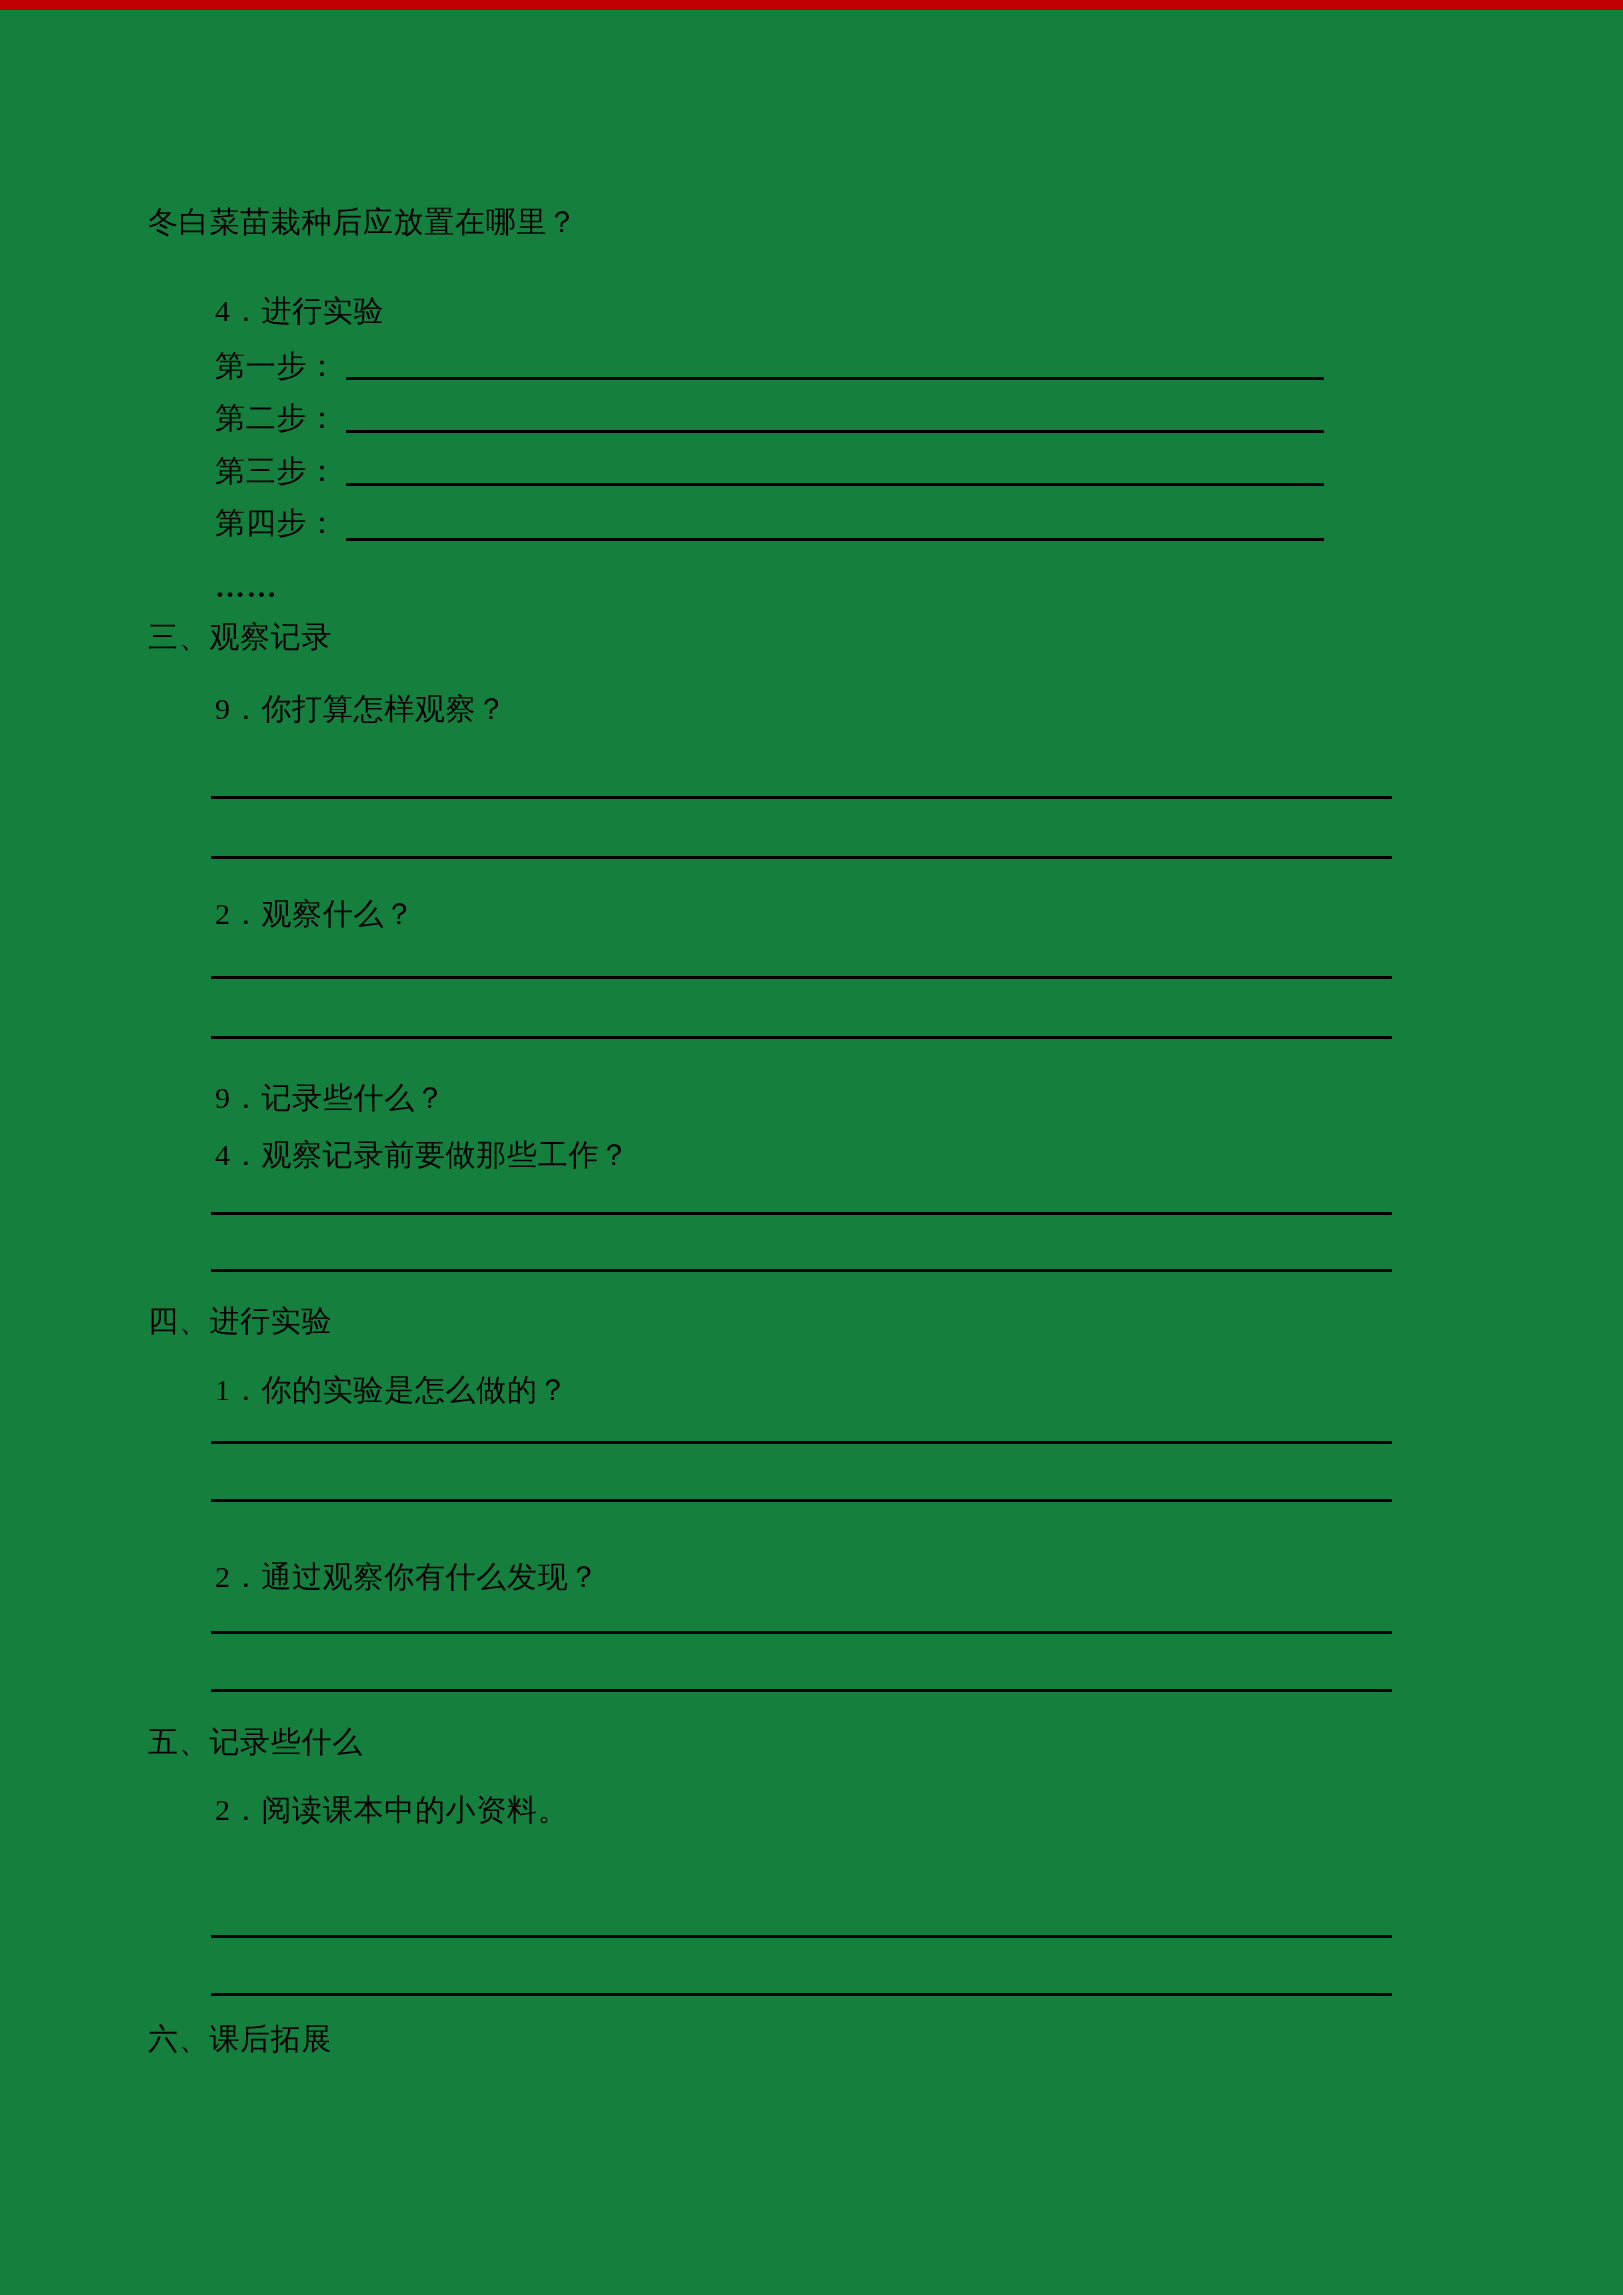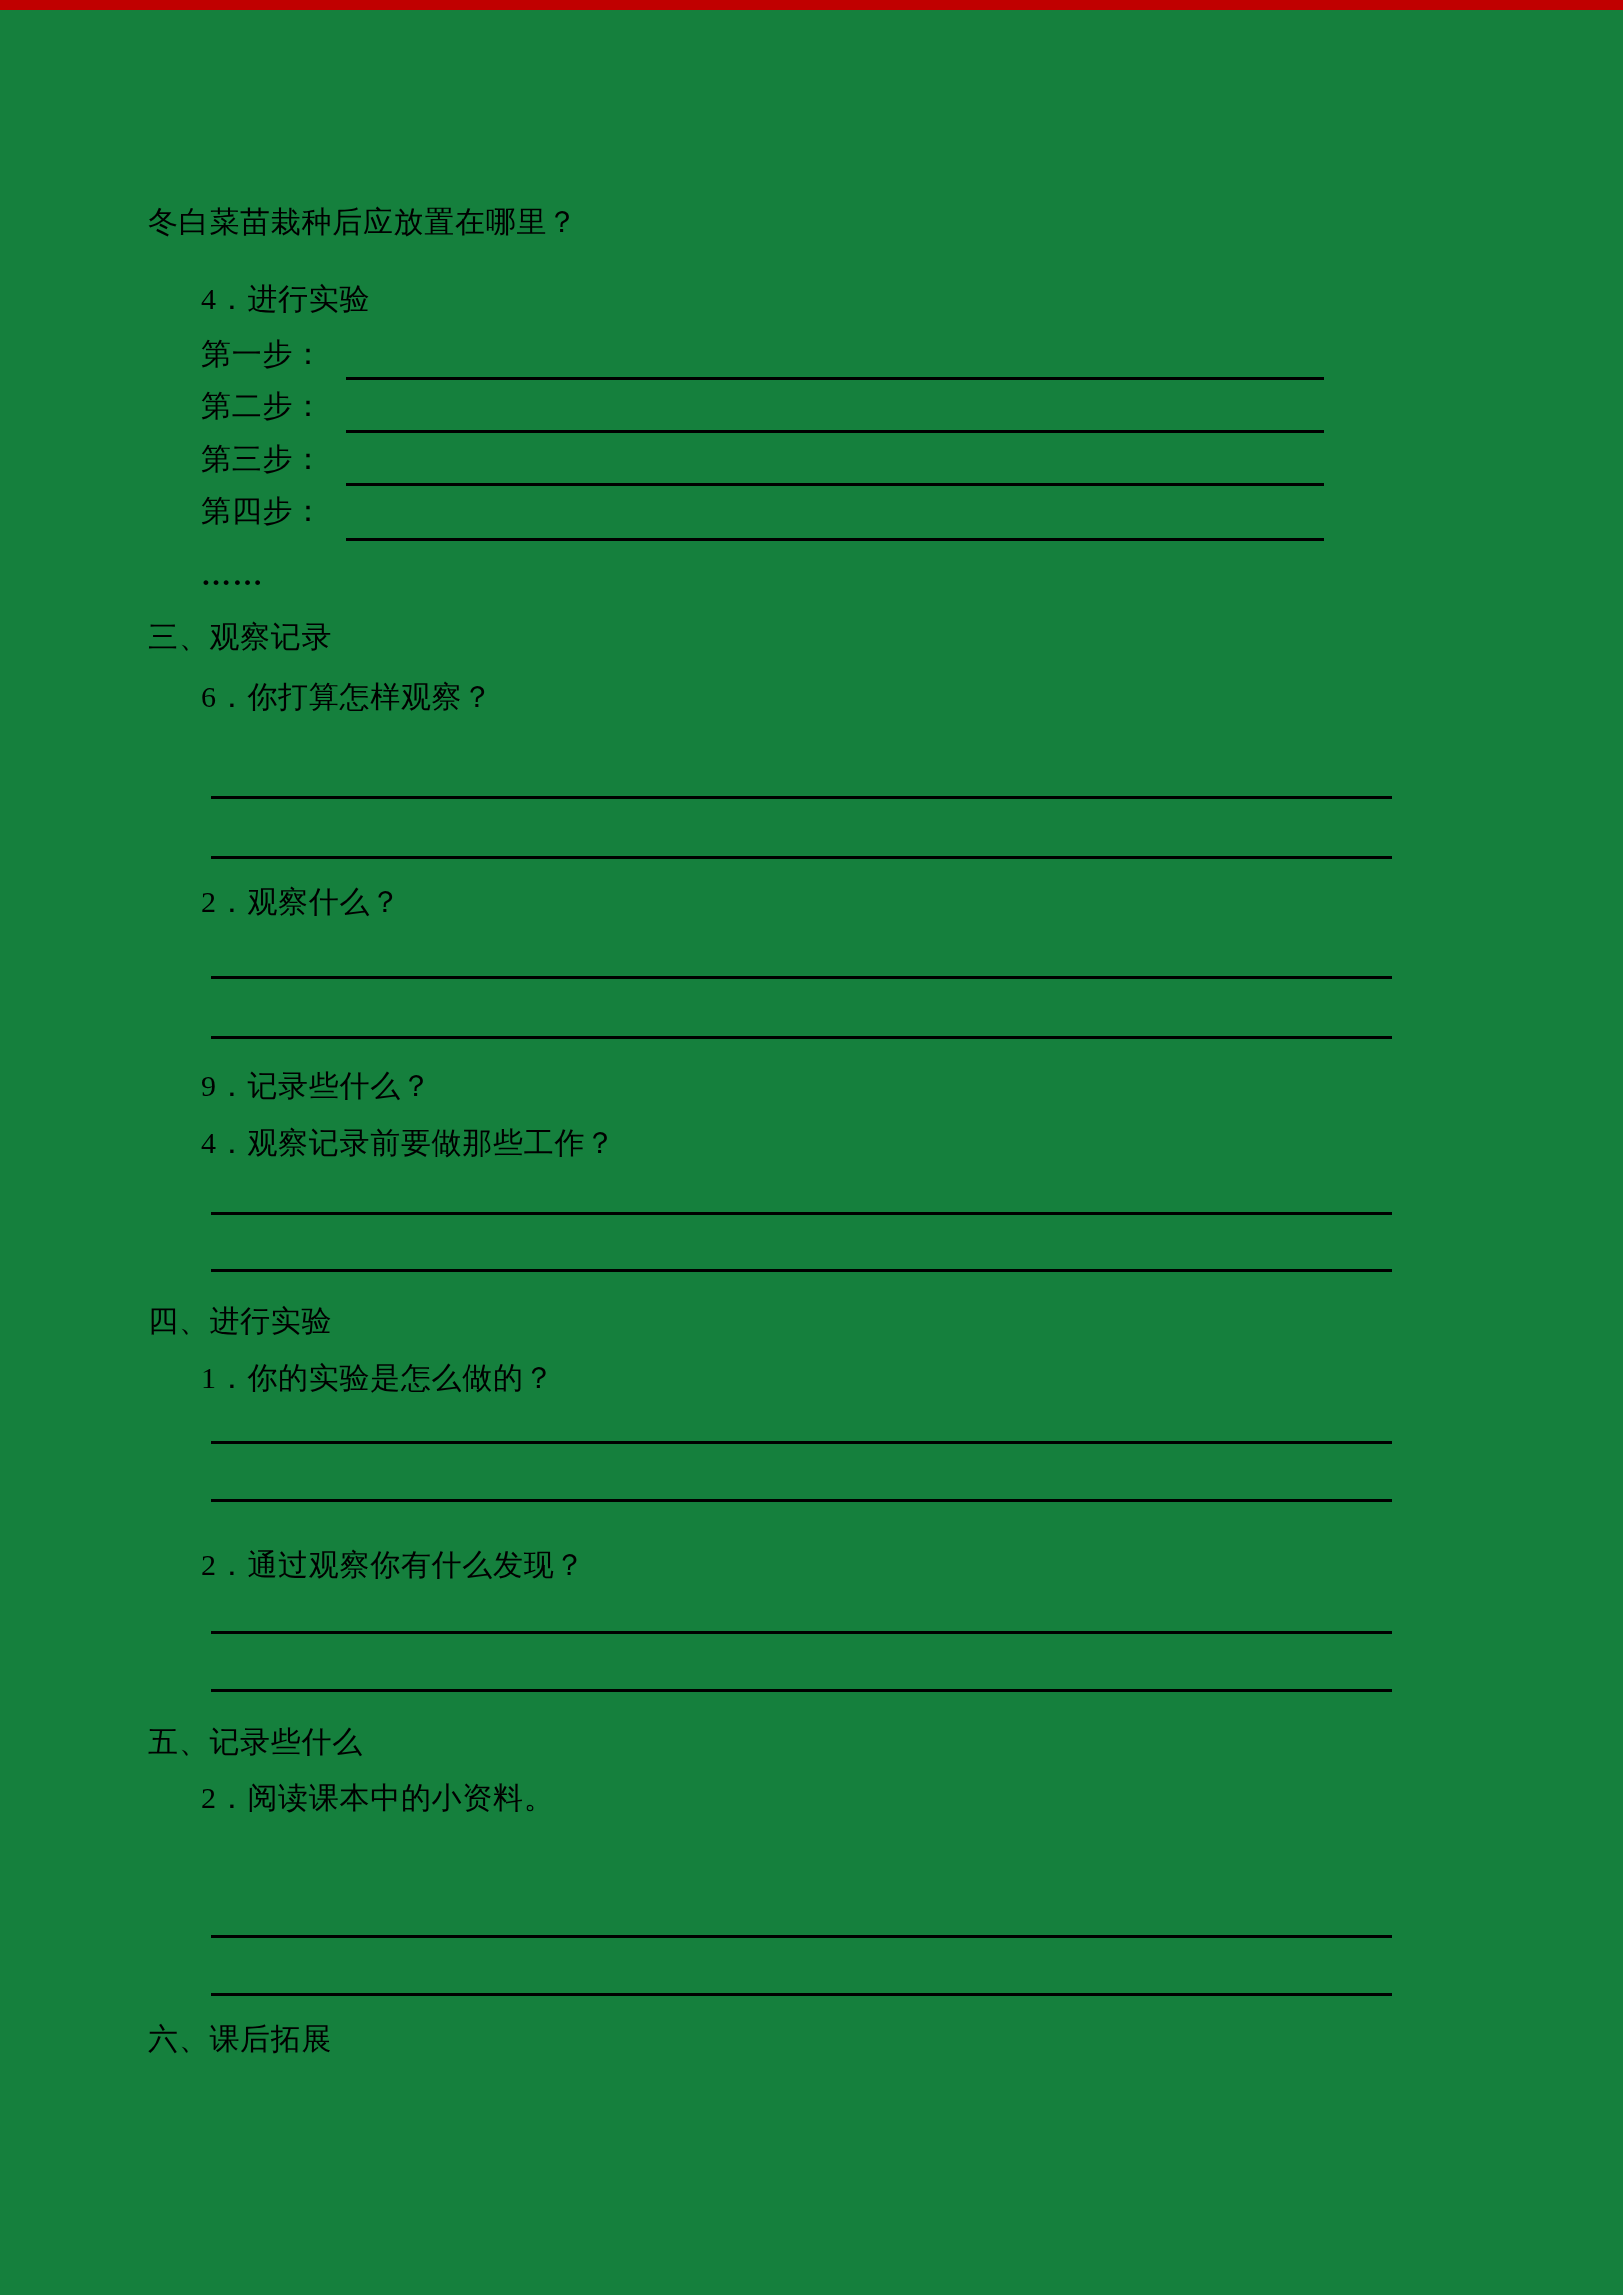--- a/index.html
+++ b/index.html
@@ -22,21 +22,21 @@
     width: 3.4px; height: 100%;
   }
   .t {
     position: absolute;
     font-size: 30px;
     line-height: 1.15;
     white-space: nowrap;
     letter-spacing: 0.7px;
   }
   .lvl0 { left: 148px; }   
-  .lvl1 { left: 201px; }   
+  .lvl1 { left: 215px; margin-top: 12px; }   
   .blank-line {
     position: absolute;
     height: 3.4px;
     background: #000000;
   }
   .answer { left: 211px; width: 1181px; }
   .stepline { left: 346px; width: 978px; height: 2.7px; }
   .ellipsis { font-weight: bold; letter-spacing: 1.4px; }
   .footer {
     position: absolute;
@@ -68,21 +68,21 @@
   <div class="t lvl1" style="top:442px">第三步：</div>
   <div class="blank-line stepline" style="top:483px"></div>
 
   <div class="t lvl1" style="top:494px">第四步：</div>
   <div class="blank-line stepline" style="top:538px"></div>
 
   <div class="t lvl1 ellipsis" style="top:558px">……</div>
 
   <div class="t lvl0" style="top:620px">三、观察记录</div>
 
-  <div class="t lvl1" style="top:680px">6．你打算怎样观察？</div>
+  <div class="t lvl1" style="top:680px">9．你打算怎样观察？</div>
   <div class="blank-line answer" style="top:796px"></div>
   <div class="blank-line answer" style="top:856px"></div>
 
   <div class="t lvl1" style="top:885px">2．观察什么？</div>
   <div class="blank-line answer" style="top:976px"></div>
   <div class="blank-line answer" style="top:1036px"></div>
 
   <div class="t lvl1" style="top:1069px">9．记录些什么？</div>
   <div class="t lvl1" style="top:1126px">4．观察记录前要做那些工作？</div>
   <div class="blank-line answer" style="top:1212px"></div>

